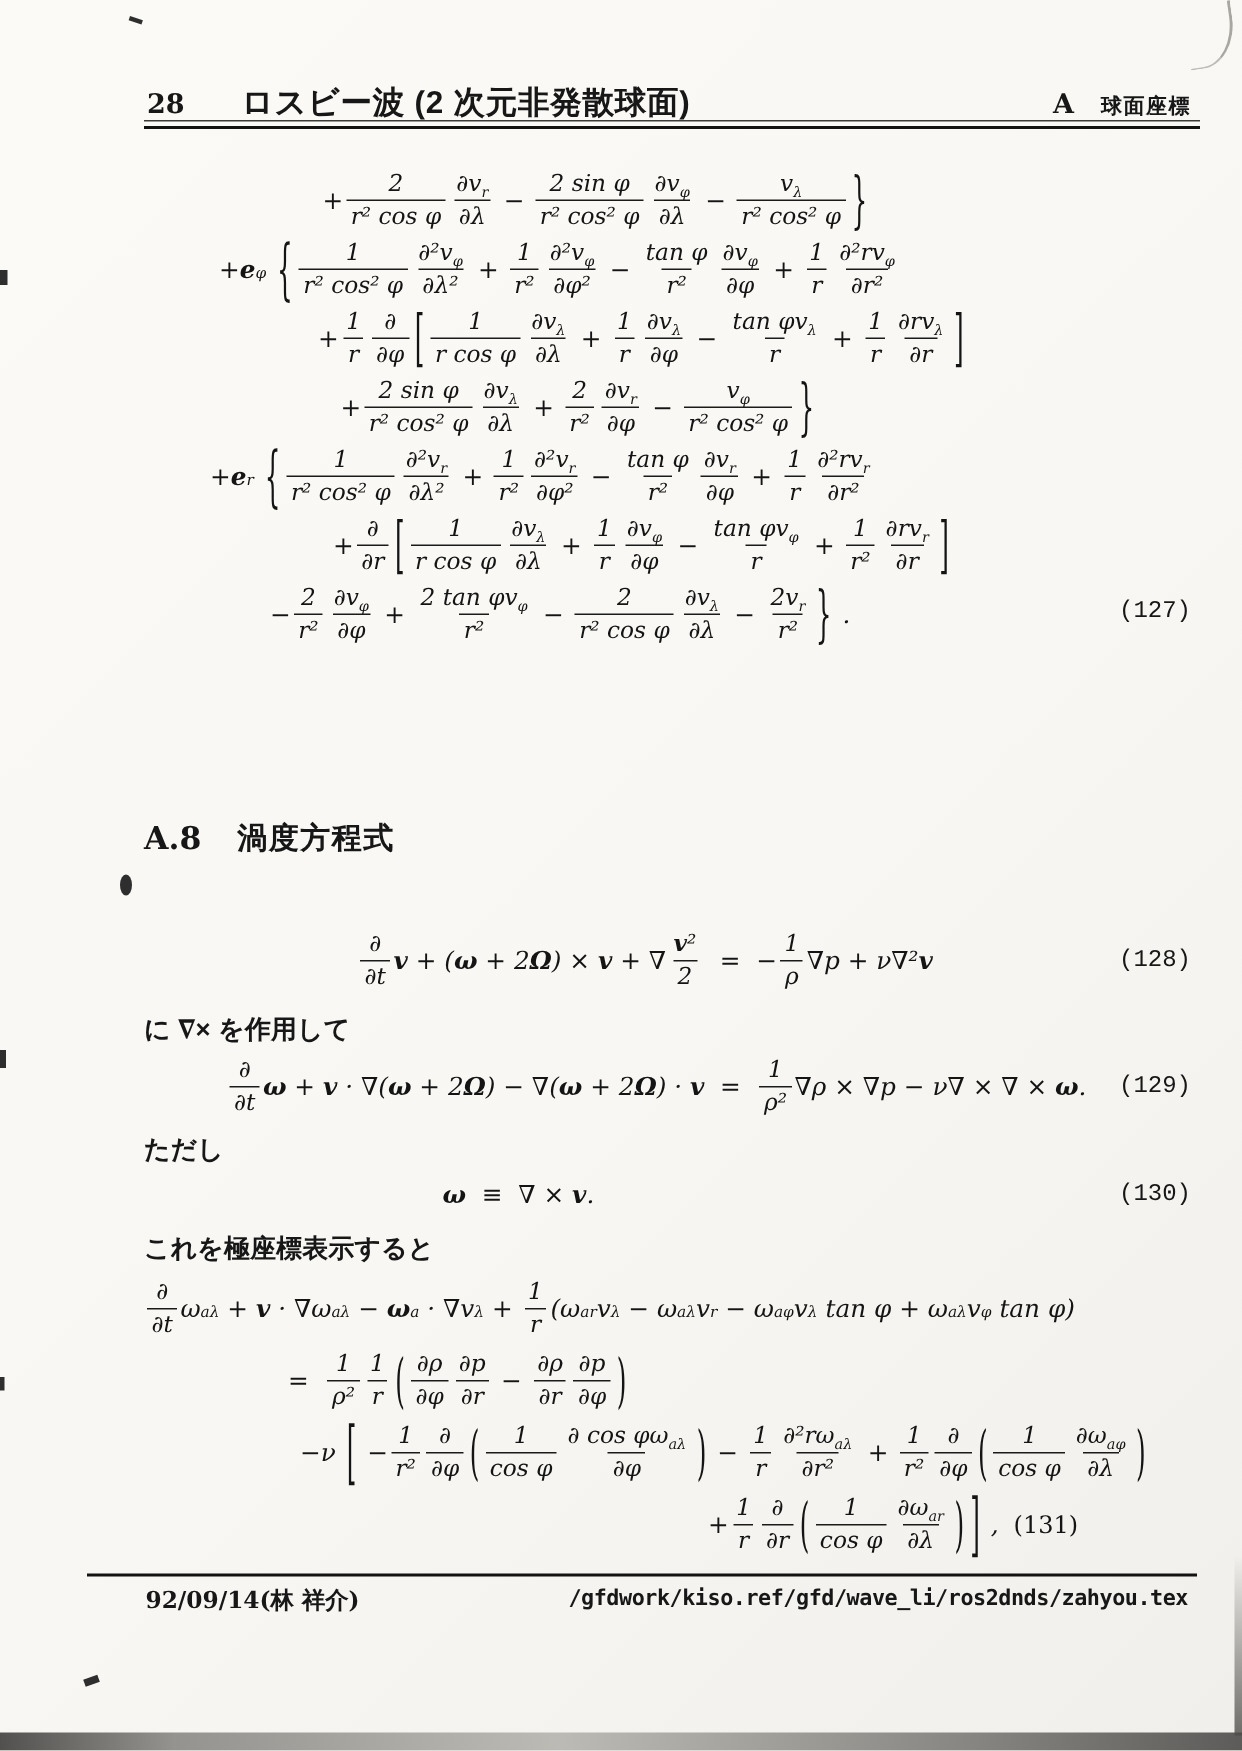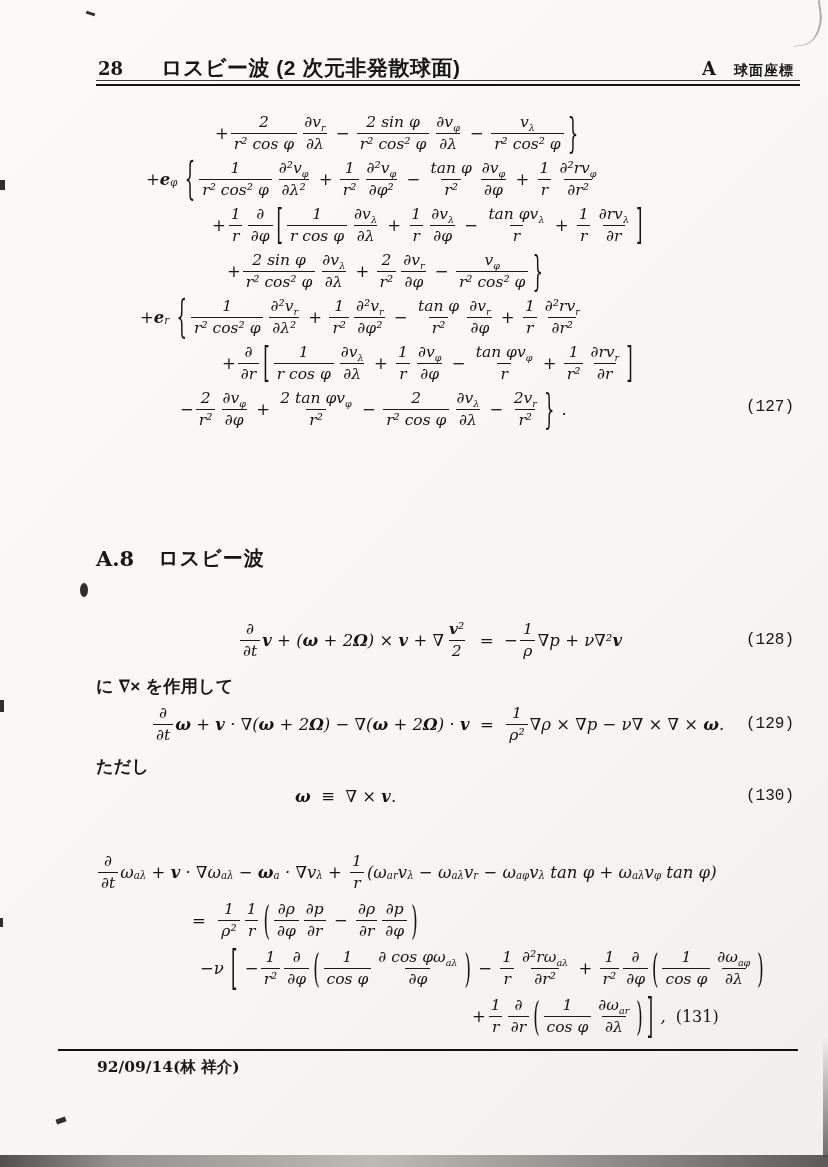--- a/index.html
+++ b/index.html
@@ -92,21 +92,21 @@
     <div class="eqline" style="padding-left:131px;"><span class="t">+</span><span class="frac"><span class="num"><span class="t">2 sin φ</span></span><span class="den"><span class="t">r² cos² φ</span></span></span><span class="frac"><span class="num"><span class="t">∂v</span><span class="ms"><span class="t">λ</span></span></span><span class="den"><span class="t">∂λ</span></span></span><span class="t"> + </span><span class="frac"><span class="num"><span class="t">2</span></span><span class="den"><span class="t">r²</span></span></span><span class="frac"><span class="num"><span class="t">∂v</span><span class="ms"><span class="t">r</span></span></span><span class="den"><span class="t">∂φ</span></span></span><span class="t"> − </span><span class="frac"><span class="num"><span class="t">v</span><span class="ms"><span class="t">φ</span></span></span><span class="den"><span class="t">r² cos² φ</span></span></span><span class="bigd" style="transform: scaleY(2.5);">}</span></div>
     <div class="eqline" style="padding-left:44px;"><span class="t">+</span><span class="bv"><span class="t">e</span></span><span class="ms"><span class="t">r</span></span><span class="t"> </span><span class="bigd" style="transform: scaleY(2.7);">{</span><span class="frac"><span class="num"><span class="t">1</span></span><span class="den"><span class="t">r² cos² φ</span></span></span><span class="frac"><span class="num"><span class="t">∂²v</span><span class="ms"><span class="t">r</span></span></span><span class="den"><span class="t">∂λ²</span></span></span><span class="t"> + </span><span class="frac"><span class="num"><span class="t">1</span></span><span class="den"><span class="t">r²</span></span></span><span class="frac"><span class="num"><span class="t">∂²v</span><span class="ms"><span class="t">r</span></span></span><span class="den"><span class="t">∂φ²</span></span></span><span class="t"> − </span><span class="frac"><span class="num"><span class="t">tan φ</span></span><span class="den"><span class="t">r²</span></span></span><span class="frac"><span class="num"><span class="t">∂v</span><span class="ms"><span class="t">r</span></span></span><span class="den"><span class="t">∂φ</span></span></span><span class="t"> + </span><span class="frac"><span class="num"><span class="t">1</span></span><span class="den"><span class="t">r</span></span></span><span class="frac"><span class="num"><span class="t">∂²rv</span><span class="ms"><span class="t">r</span></span></span><span class="den"><span class="t">∂r²</span></span></span></div>
     <div class="eqline" style="padding-left:126px;"><span class="t">+</span><span class="frac"><span class="num"><span class="t">∂</span></span><span class="den"><span class="t">∂r</span></span></span><span class="bigd" style="transform: scaleY(2.5);">[</span><span class="frac"><span class="num"><span class="t">1</span></span><span class="den"><span class="t">r cos φ</span></span></span><span class="frac"><span class="num"><span class="t">∂v</span><span class="ms"><span class="t">λ</span></span></span><span class="den"><span class="t">∂λ</span></span></span><span class="t"> + </span><span class="frac"><span class="num"><span class="t">1</span></span><span class="den"><span class="t">r</span></span></span><span class="frac"><span class="num"><span class="t">∂v</span><span class="ms"><span class="t">φ</span></span></span><span class="den"><span class="t">∂φ</span></span></span><span class="t"> − </span><span class="frac"><span class="num"><span class="t">tan φv</span><span class="ms"><span class="t">φ</span></span></span><span class="den"><span class="t">r</span></span></span><span class="t"> + </span><span class="frac"><span class="num"><span class="t">1</span></span><span class="den"><span class="t">r²</span></span></span><span class="frac"><span class="num"><span class="t">∂rv</span><span class="ms"><span class="t">r</span></span></span><span class="den"><span class="t">∂r</span></span></span><span class="bigd" style="transform: scaleY(2.5);">]</span></div>
     <div class="eqline" style="padding-left:84px;"><span class="t">−</span><span class="frac"><span class="num"><span class="t">2</span></span><span class="den"><span class="t">r²</span></span></span><span class="frac"><span class="num"><span class="t">∂v</span><span class="ms"><span class="t">φ</span></span></span><span class="den"><span class="t">∂φ</span></span></span><span class="t"> + </span><span class="frac"><span class="num"><span class="t">2 tan φv</span><span class="ms"><span class="t">φ</span></span></span><span class="den"><span class="t">r²</span></span></span><span class="t"> − </span><span class="frac"><span class="num"><span class="t">2</span></span><span class="den"><span class="t">r² cos φ</span></span></span><span class="frac"><span class="num"><span class="t">∂v</span><span class="ms"><span class="t">λ</span></span></span><span class="den"><span class="t">∂λ</span></span></span><span class="t"> − </span><span class="frac"><span class="num"><span class="t">2v</span><span class="ms"><span class="t">r</span></span></span><span class="den"><span class="t">r²</span></span></span><span class="bigd" style="transform: scaleY(2.5);">}</span><span class="t"> .</span></div>
     <span class="eqnum" style="top:288px;">(127)</span>
   </div>
 
 
   <div class="sechead" style="top:545px;">
     <span class="no">A.8</span>
-    <span class="ti">ロスビー波</span>
+    <span class="ti">渦度方程式</span>
   </div>
 
   <div class="eqblock" style="top:614px;">
     <div class="eqline" style="height:52px;padding-left:142px;"><span class="frac"><span class="num"><span class="t">∂</span></span><span class="den"><span class="t">∂t</span></span></span><span class="bv"><span class="t">v</span></span><span class="t"> + (</span><span class="bv"><span class="t">ω</span></span><span class="t"> + 2</span><span class="bv"><span class="t">Ω</span></span><span class="t">) × </span><span class="bv"><span class="t">v</span></span><span class="t"> + ∇</span><span class="frac"><span class="num"><span class="bv"><span class="t">v</span></span><span class="t">²</span></span><span class="den"><span class="t">2</span></span></span><span class="t">  =  −</span><span class="frac"><span class="num"><span class="t">1</span></span><span class="den"><span class="t">ρ</span></span></span><span class="t">∇p + ν∇²</span><span class="bv"><span class="t">v</span></span></div>
     <span class="eqnum vcent">(128)</span>
   </div>
 
   <div class="jp" style="top:672px;">に ∇× を作用して</div>
 
   <div class="eqblock" style="top:698px;">
@@ -114,27 +114,29 @@
     <span class="eqnum vcent">(129)</span>
   </div>
 
   <div class="jp" style="top:752px;">ただし</div>
 
   <div class="eqblock" style="top:774px;">
     <div class="eqline" style="height:44px;padding-left:199px;"><span class="bv"><span class="t">ω</span></span><span class="t">  ≡  ∇ × </span><span class="bv"><span class="t">v</span></span><span class="t">.</span></div>
     <span class="eqnum vcent">(130)</span>
   </div>
 
+  <div class="jp" style="top:818px;">これを極座標表示すると</div>
 
   <div class="eqblock" style="top:848px;">
     <div class="eqline" style="height:48px;padding-left:0;"><span class="frac"><span class="num"><span class="t">∂</span></span><span class="den"><span class="t">∂t</span></span></span><span class="t">ω</span><span class="ms"><span class="t">aλ</span></span><span class="t"> + </span><span class="bv"><span class="t">v</span></span><span class="t"> · ∇ω</span><span class="ms"><span class="t">aλ</span></span><span class="t"> − </span><span class="bv"><span class="t">ω</span></span><span class="ms"><span class="t">a</span></span><span class="t"> · ∇v</span><span class="ms"><span class="t">λ</span></span><span class="t"> + </span><span class="frac"><span class="num"><span class="t">1</span></span><span class="den"><span class="t">r</span></span></span><span class="t">(ω</span><span class="ms"><span class="t">ar</span></span><span class="t">v</span><span class="ms"><span class="t">λ</span></span><span class="t"> − ω</span><span class="ms"><span class="t">aλ</span></span><span class="t">v</span><span class="ms"><span class="t">r</span></span><span class="t"> − ω</span><span class="ms"><span class="t">aφ</span></span><span class="t">v</span><span class="ms"><span class="t">λ</span></span><span class="t"> tan φ + ω</span><span class="ms"><span class="t">aλ</span></span><span class="t">v</span><span class="ms"><span class="t">φ</span></span><span class="t"> tan φ)</span></div>
     <div class="eqline" style="height:48px;padding-left:96px;"><span class="t">=  </span><span class="frac"><span class="num"><span class="t">1</span></span><span class="den"><span class="t">ρ²</span></span></span><span class="frac"><span class="num"><span class="t">1</span></span><span class="den"><span class="t">r</span></span></span><span class="bigd" style="transform: scaleY(2.4);">(</span><span class="frac"><span class="num"><span class="t">∂ρ</span></span><span class="den"><span class="t">∂φ</span></span></span><span class="frac"><span class="num"><span class="t">∂p</span></span><span class="den"><span class="t">∂r</span></span></span><span class="t"> − </span><span class="frac"><span class="num"><span class="t">∂ρ</span></span><span class="den"><span class="t">∂r</span></span></span><span class="frac"><span class="num"><span class="t">∂p</span></span><span class="den"><span class="t">∂φ</span></span></span><span class="bigd" style="transform: scaleY(2.4);">)</span></div>
     <div class="eqline" style="height:48px;padding-left:104px;"><span class="t">−ν </span><span class="bigd" style="transform: scaleY(2.8);">[</span><span class="t"> −</span><span class="frac"><span class="num"><span class="t">1</span></span><span class="den"><span class="t">r²</span></span></span><span class="frac"><span class="num"><span class="t">∂</span></span><span class="den"><span class="t">∂φ</span></span></span><span class="bigd" style="transform: scaleY(2.4);">(</span><span class="frac"><span class="num"><span class="t">1</span></span><span class="den"><span class="t">cos φ</span></span></span><span class="frac"><span class="num"><span class="t">∂ cos φω</span><span class="ms"><span class="t">aλ</span></span></span><span class="den"><span class="t">∂φ</span></span></span><span class="bigd" style="transform: scaleY(2.4);">)</span><span class="t"> − </span><span class="frac"><span class="num"><span class="t">1</span></span><span class="den"><span class="t">r</span></span></span><span class="frac"><span class="num"><span class="t">∂²rω</span><span class="ms"><span class="t">aλ</span></span></span><span class="den"><span class="t">∂r²</span></span></span><span class="t"> + </span><span class="frac"><span class="num"><span class="t">1</span></span><span class="den"><span class="t">r²</span></span></span><span class="frac"><span class="num"><span class="t">∂</span></span><span class="den"><span class="t">∂φ</span></span></span><span class="bigd" style="transform: scaleY(2.4);">(</span><span class="frac"><span class="num"><span class="t">1</span></span><span class="den"><span class="t">cos φ</span></span></span><span class="frac"><span class="num"><span class="t">∂ω</span><span class="ms"><span class="t">aφ</span></span></span><span class="den"><span class="t">∂λ</span></span></span><span class="bigd" style="transform: scaleY(2.4);">)</span></div>
     <div class="eqline" style="height:48px;padding-left:376px;">
       <span class="eqin"><span class="t">+</span><span class="frac"><span class="num"><span class="t">1</span></span><span class="den"><span class="t">r</span></span></span><span class="frac"><span class="num"><span class="t">∂</span></span><span class="den"><span class="t">∂r</span></span></span><span class="bigd" style="transform: scaleY(2.4);">(</span><span class="frac"><span class="num"><span class="t">1</span></span><span class="den"><span class="t">cos φ</span></span></span><span class="frac"><span class="num"><span class="t">∂ω</span><span class="ms"><span class="t">ar</span></span></span><span class="den"><span class="t">∂λ</span></span></span><span class="bigd" style="transform: scaleY(2.4);">)</span><span class="bigd" style="transform: scaleY(2.8);">]</span><span class="t"> ,</span></span>
       <span class="eqnum2">(131)</span>
     </div>
   </div>
 
   <div class="frule"></div>
   <div class="fdate">92/09/14(林 祥介)</div>
+  <div class="fpath">/gfdwork/kiso.ref/gfd/wave_li/ros2dnds/zahyou.tex</div>
 
 </div>
 
 </body></html>

